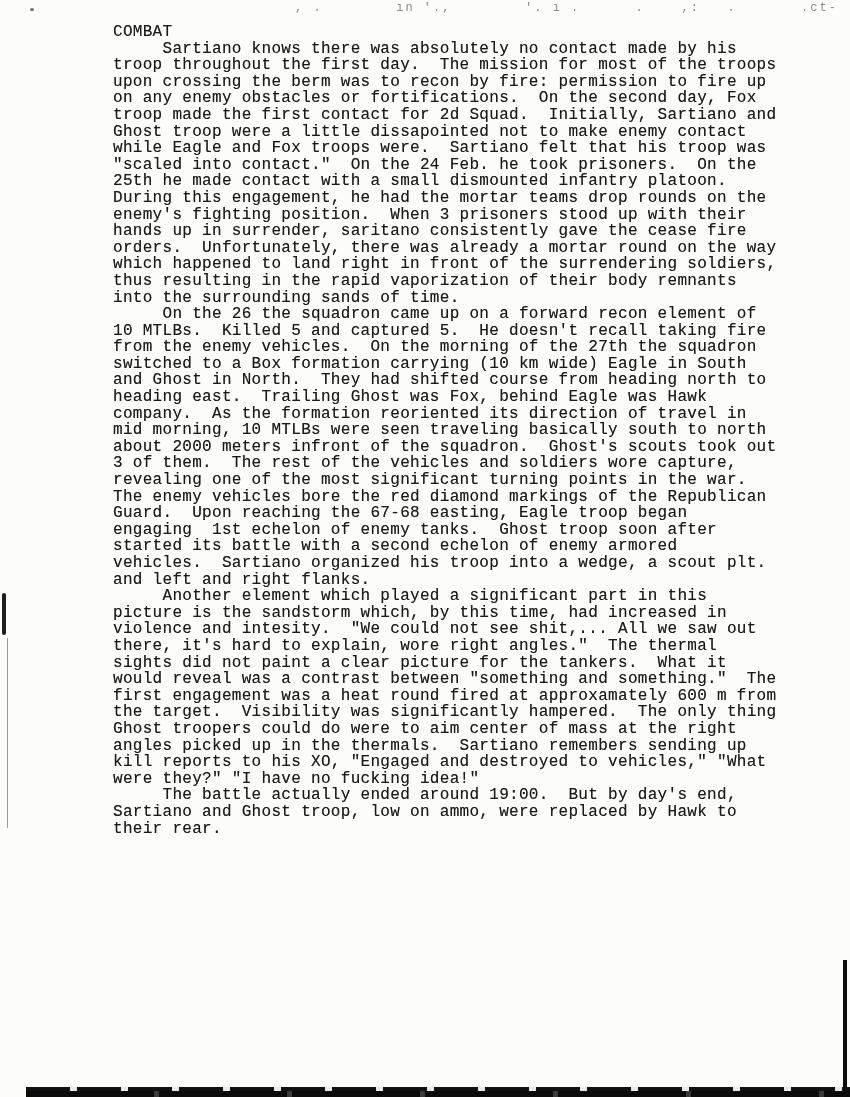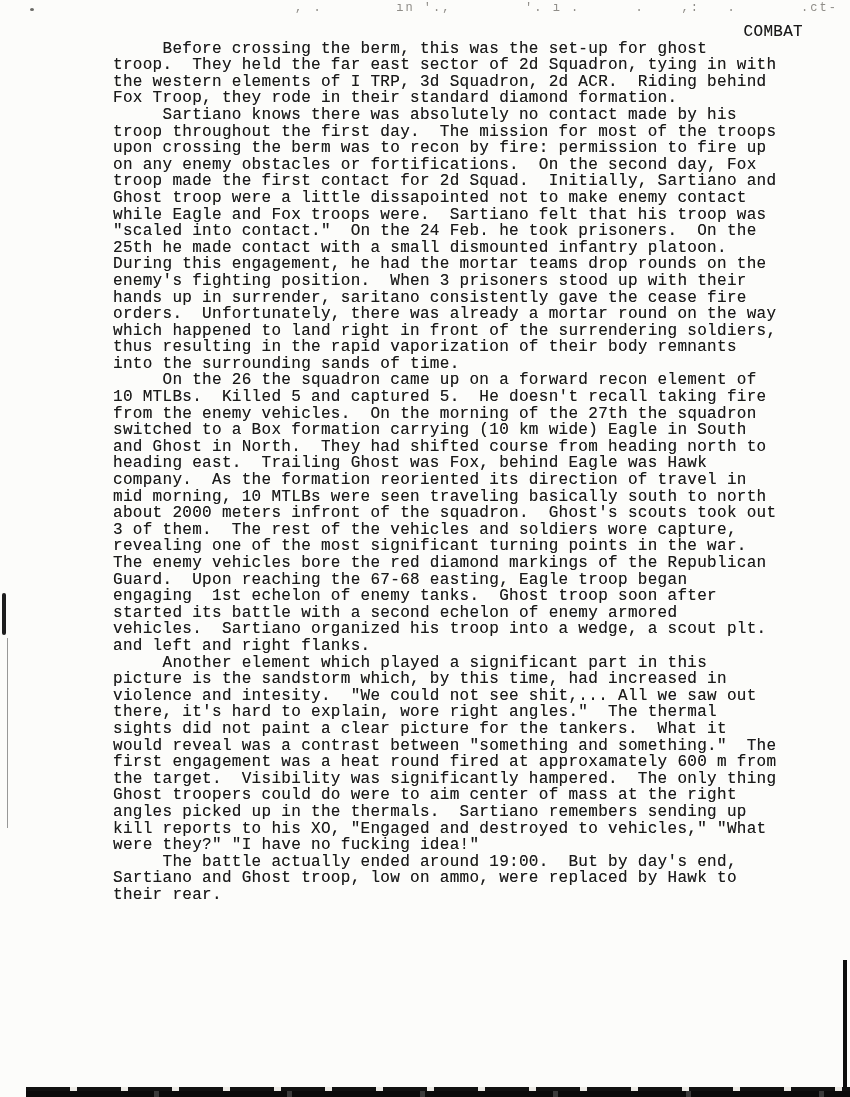--- a/index.html
+++ b/index.html
@@ -21,21 +21,20 @@
     top: 24px;
     width: 690px;
     font-size: 16px;
     letter-spacing: 0.3px;
     line-height: 16.6px;
     color: #1a1a1a;
     text-shadow: 0 0 0.5px rgba(25,25,25,0.55);
   }
   .doc-heading {
     white-space: pre;
-    text-align: right;
   }
   .paragraph {
     white-space: pre;
     margin: 0;
   }
   .scan-noise-top {
     position: absolute;
     left: 295px;
     top: 1px;
     width: 420px;
@@ -105,24 +104,20 @@
 
 <div class="page">
 
   <div class="scan-noise-top">, .        ın '.,        '. ı .      .    ,:   .       .ct-    .</div>
 
   <div class="speck-1"></div>
 
   <div class="doc-body">
     <div class="doc-heading">COMBAT</div>
 
-  <div class="paragraph">     Before crossing the berm, this was the set-up for ghost
-troop.  They held the far east sector of 2d Squadron, tying in with
-the western elements of I TRP, 3d Squadron, 2d ACR.  Riding behind
-Fox Troop, they rode in their standard diamond formation.</div>
       <div class="paragraph">     Sartiano knows there was absolutely no contact made by his
 troop throughout the first day.  The mission for most of the troops
 upon crossing the berm was to recon by fire: permission to fire up
 on any enemy obstacles or fortifications.  On the second day, Fox
 troop made the first contact for 2d Squad.  Initially, Sartiano and
 Ghost troop were a little dissapointed not to make enemy contact
 while Eagle and Fox troops were.  Sartiano felt that his troop was
 "scaled into contact."  On the 24 Feb. he took prisoners.  On the
 25th he made contact with a small dismounted infantry platoon.
 During this engagement, he had the mortar teams drop rounds on the

